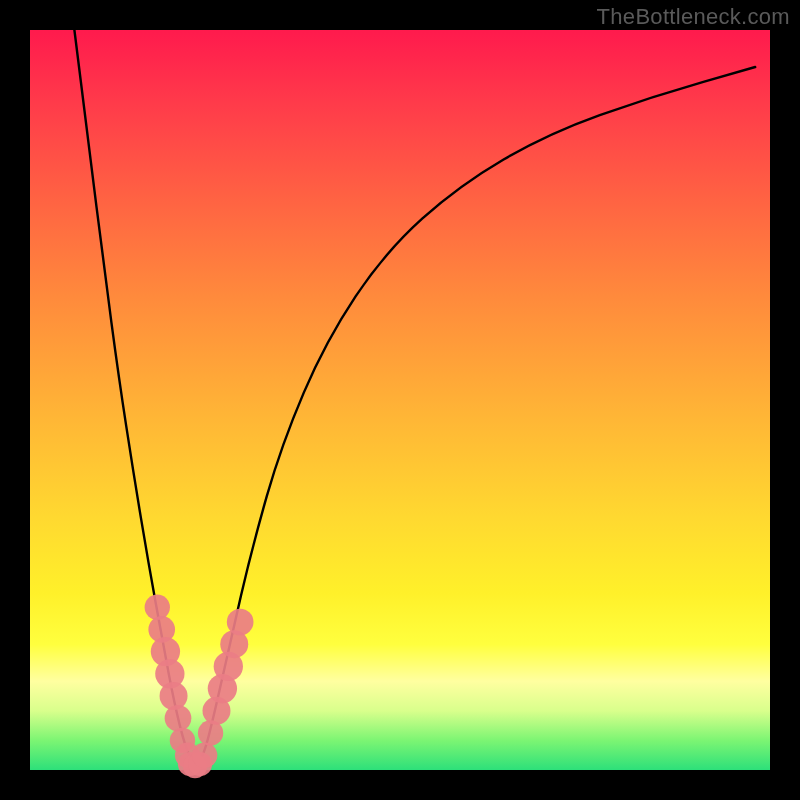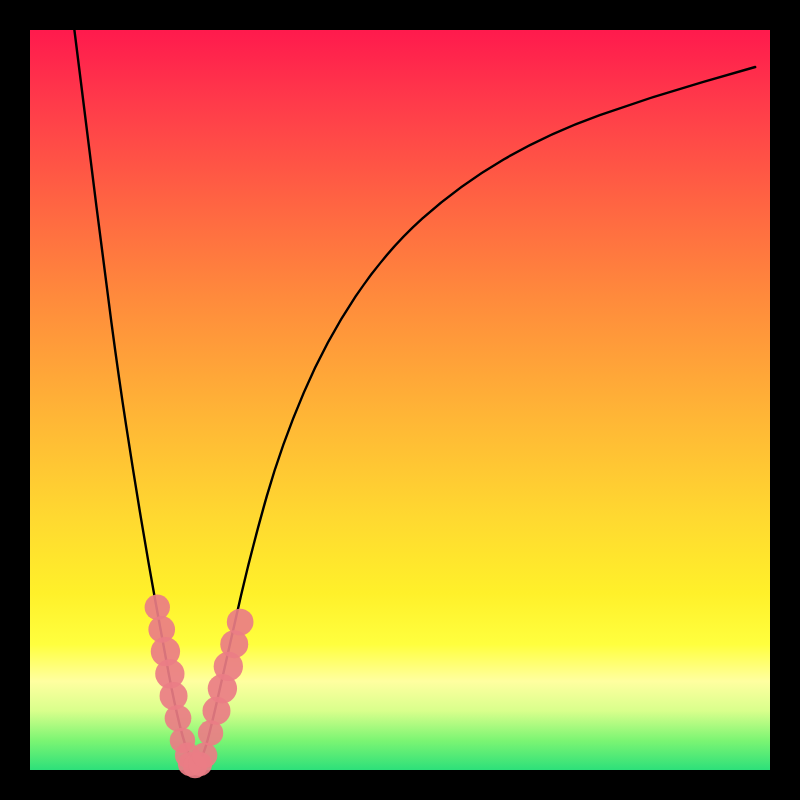--- a/index.html
+++ b/index.html
@@ -83,14 +83,15 @@
           <circle cx="180.56" cy="703.00" r="12.66" fill="#ea7d85" opacity="0.92"></circle>
           <circle cx="186.48" cy="680.80" r="13.99" fill="#ea7d85" opacity="0.92"></circle>
           <circle cx="192.40" cy="658.60" r="14.66" fill="#ea7d85" opacity="0.92"></circle>
           <circle cx="198.32" cy="636.40" r="14.66" fill="#ea7d85" opacity="0.92"></circle>
           <circle cx="204.24" cy="614.20" r="13.99" fill="#ea7d85" opacity="0.92"></circle>
           <circle cx="210.16" cy="592.00" r="13.32" fill="#ea7d85" opacity="0.92"></circle>
         </g>
     </svg>
   </div>
 
+  <div class="watermark">TheBottleneck.com</div>
 
 </div>
 
 </body></html>

